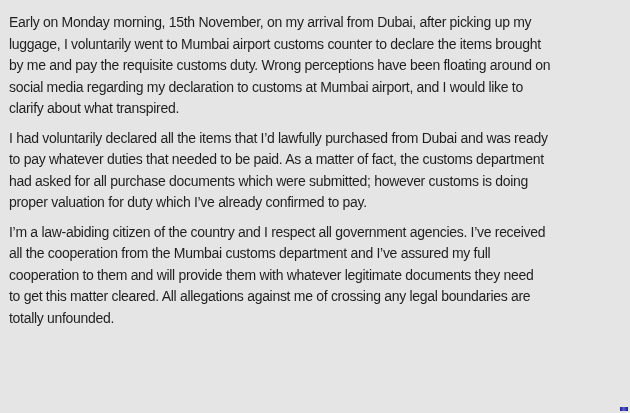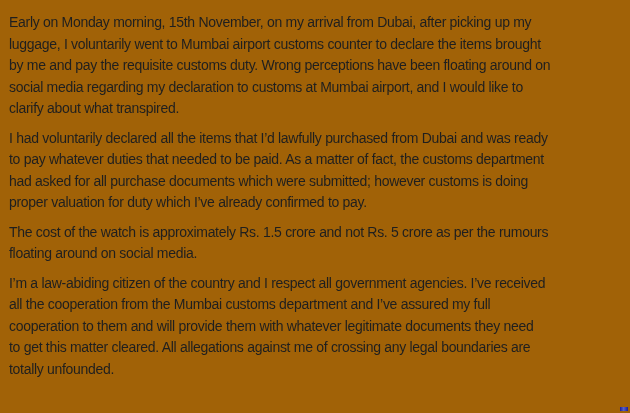--- a/index.html
+++ b/index.html
@@ -4,21 +4,21 @@
 <style>
   html, body {
     margin: 0;
     padding: 0;
     background: #ffffff;
   }
   .page {
     position: relative;
     width: 630px;
     height: 413px;
-    background: #a16207;
+    background: #e5e5e5;
     overflow: hidden;
     font-family: "Liberation Sans", "DejaVu Sans", sans-serif;
   }
   .doc-text {
     position: absolute;
     top: 12px;
     left: 9px;
     right: 6px;
     color: #1f1f1f;
   }
@@ -46,22 +46,20 @@
   <div class="doc-text">
     <p>Early on Monday morning, 15th November, on my arrival from Dubai, after picking up my
 luggage, I voluntarily went to Mumbai airport customs counter to declare the items brought
 by me and pay the requisite customs duty. Wrong perceptions have been floating around on
 social media regarding my declaration to customs at Mumbai airport, and I would like to
 clarify about what transpired.</p>
     <p>I had voluntarily declared all the items that I’d lawfully purchased from Dubai and was ready
 to pay whatever duties that needed to be paid. As a matter of fact, the customs department
 had asked for all purchase documents which were submitted; however customs is doing
 proper valuation for duty which I’ve already confirmed to pay.</p>
-    <p>The cost of the watch is approximately Rs. 1.5 crore and not Rs. 5 crore as per the rumours
-floating around on social media.</p>
     <p>I’m a law-abiding citizen of the country and I respect all government agencies. I’ve received
 all the cooperation from the Mumbai customs department and I’ve assured my full
 cooperation to them and will provide them with whatever legitimate documents they need
 to get this matter cleared. All allegations against me of crossing any legal boundaries are
 totally unfounded.</p>
   </div>
   <div class="corner-artifact"></div>
 </div>
 
 </body></html>

